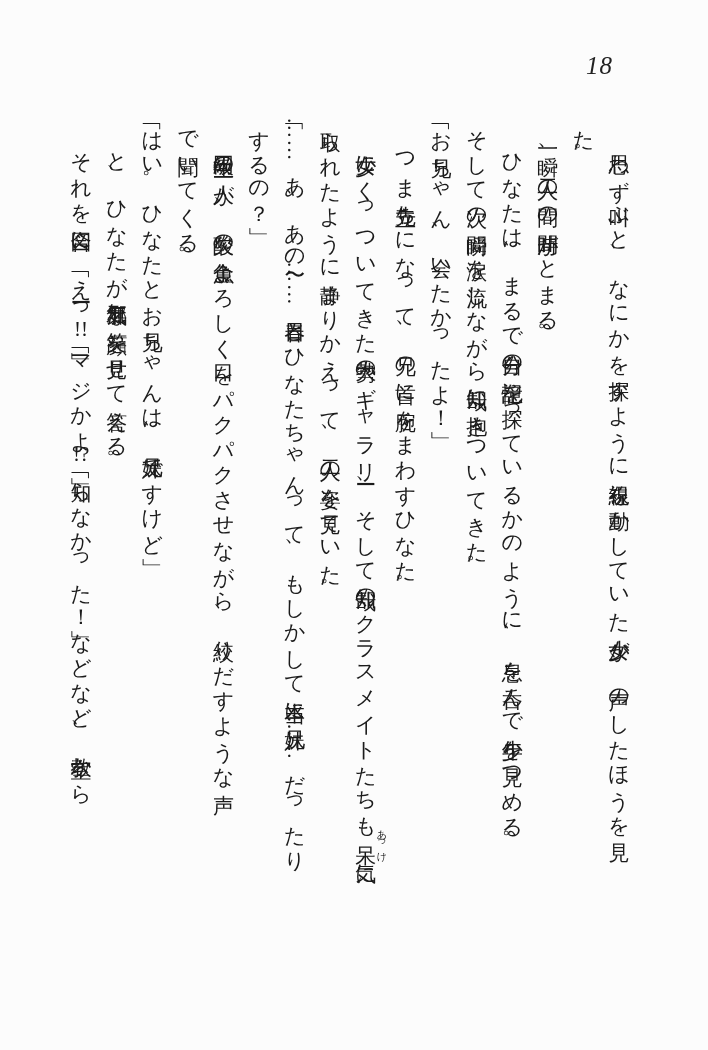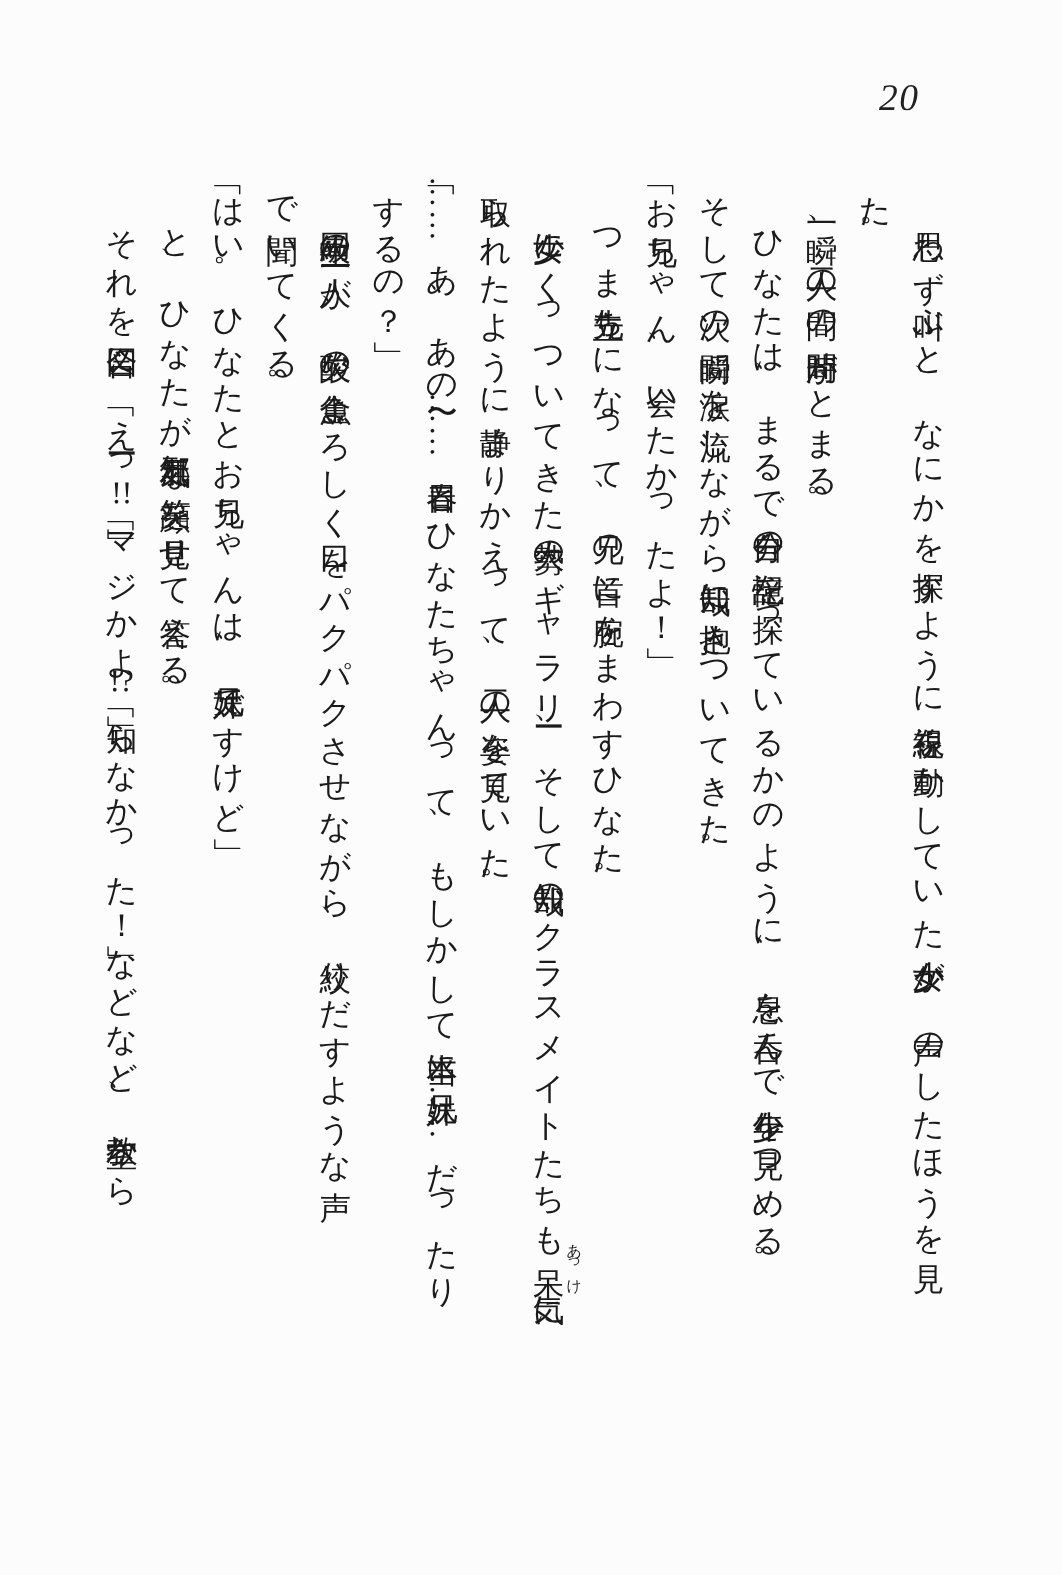--- a/index.html
+++ b/index.html
@@ -48,21 +48,21 @@
     font-size: 10px;
     letter-spacing: 0;
     line-height: 1;
     font-family: "Liberation Serif", "DejaVu Serif", serif;
   }
 </style>
 </head>
 <body>
 
 <div class="page">
-  <div class="page-number">20</div>
+  <div class="page-number">18</div>
   <div class="text-block">
     <div class="col">　思わず叫ぶと、なにかを探すように視線を動かしていた少女が、声のしたほうを見</div>
     <div class="col">た。</div>
     <div class="col">　一瞬、二人の間の時間がとまる。</div>
     <div class="col">　ひなたは、まるで自分の記憶を探っているかのように、息を呑んで少年を見つめる。</div>
     <div class="col">そして次の瞬間、涙を流しながら知哉に抱きついてきた。</div>
     <div class="col">「お兄ちゃん、会いたかったよ！」</div>
     <div class="col">　つま先立ちになって、兄の首に腕をまわすひなた。</div>
     <div class="col"><span>　少女にくっついてきた大勢のギャラリー、そして知哉のクラスメイトたちも</span><ruby><span>呆気</span><rt>あっけ</rt></ruby><span>に</span></div>
     <div class="col">取られたように静まりかえって、二人の姿を見ていた。</div>

